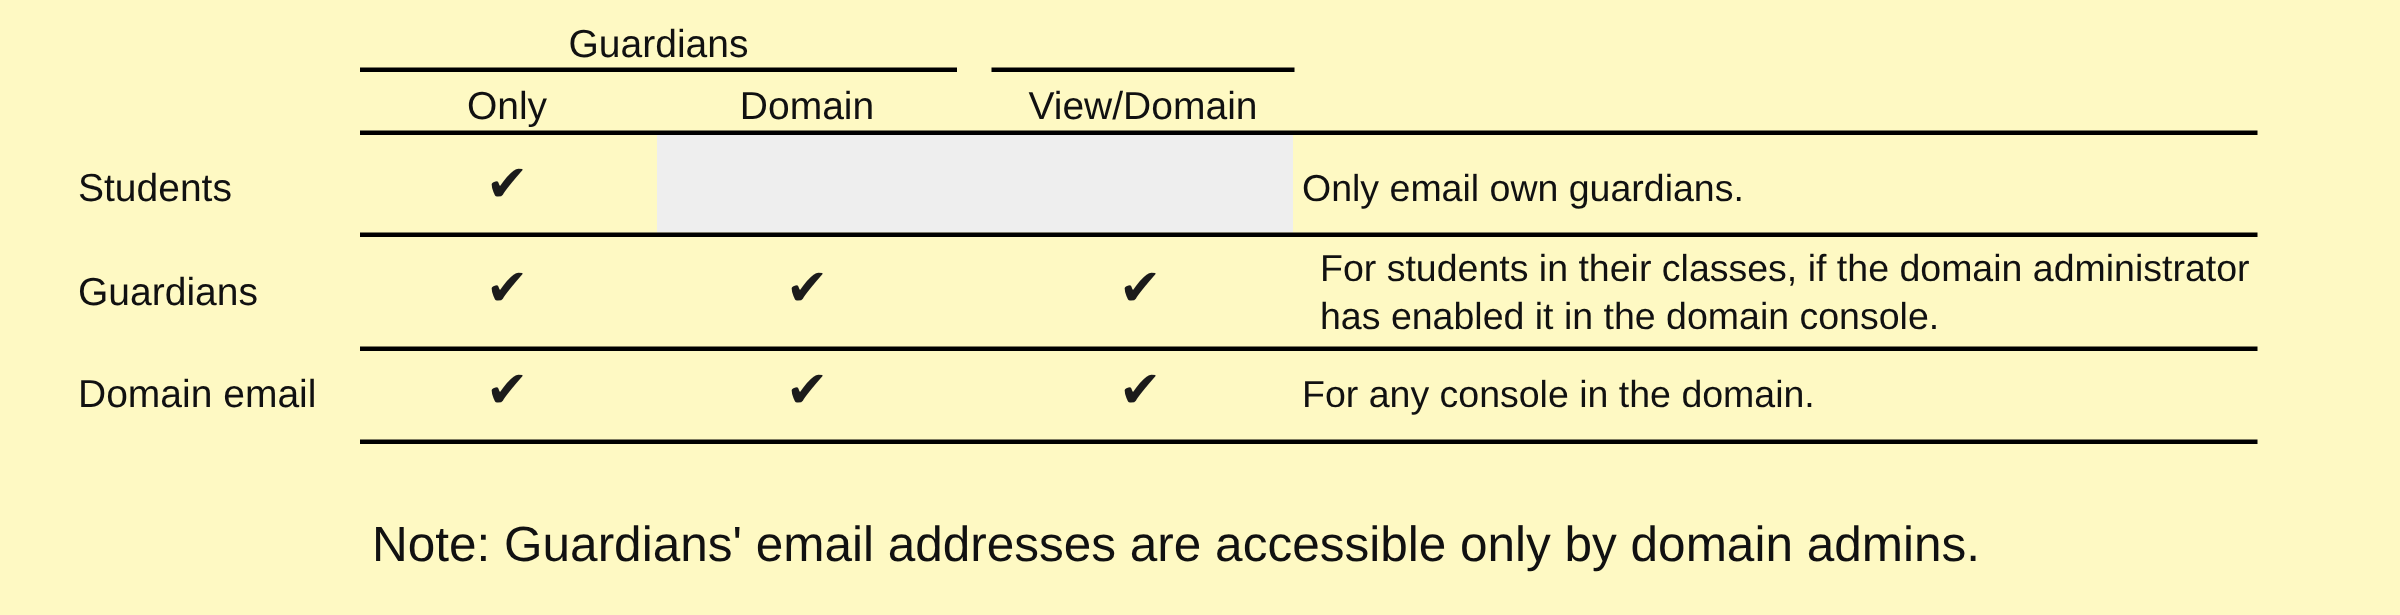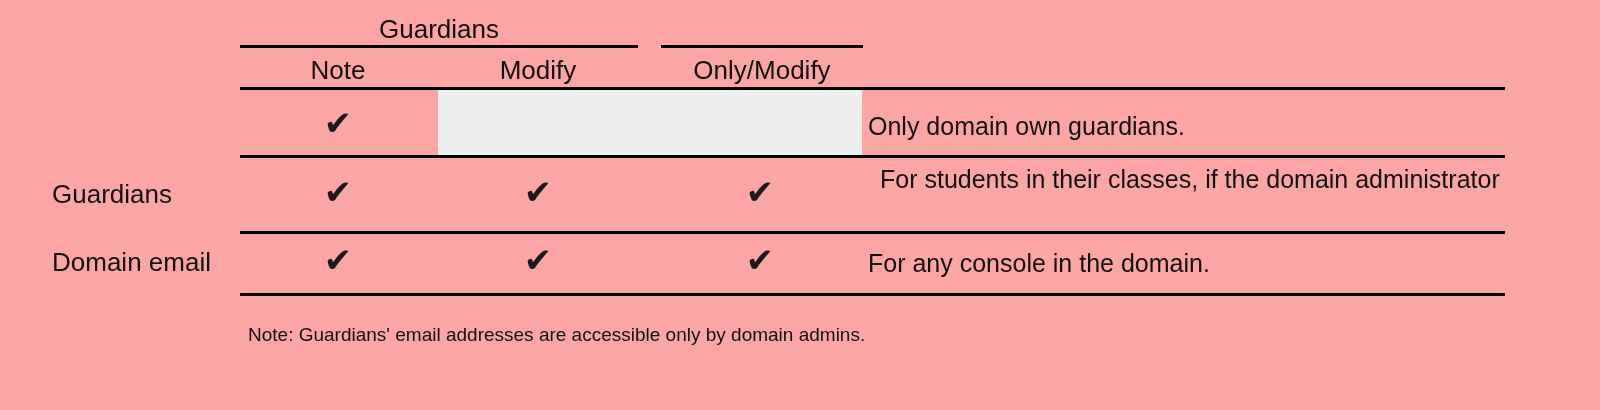--- a/index.html
+++ b/index.html
@@ -10,21 +10,21 @@
   }
   body {
     font-family: "Liberation Sans", sans-serif;
     color: #111111;
     -webkit-font-smoothing: antialiased;
   }
   #page {
     position: relative;
     width: 1600px;
     height: 410px;
-    background: #fca5a5;
+    background: #fef9c3;
     overflow: hidden;
   }
 
   
 
   .rule {
     position: absolute;
     background: #000000;
     height: 3px;
   }
@@ -111,66 +111,68 @@
     line-height: 32px;
     color: #111111;
   }
   #desc-students { top: 110px; }
   #desc-teachers { top: 163px; margin-left: 12px; }
   #desc-domain-admin { top: 247px; }
 
   #note {
     position: absolute;
     left: 248px;
-    top: 320px;
-    font-size: 19px;
+    top: 348px;
+    font-size: 33px;
     line-height: 30px;
     white-space: nowrap;
     color: #111111;
   }
 </style>
 </head>
 <body>
 
 <div id="page">
 
   <div class="hcell group-label" id="h-guardians">Guardians</div>
 
 
   <div class="rule rule-group" id="rule-guardians"></div>
 
   <div class="rule rule-group" id="rule-invitations"></div>
 
-  <div class="hcell" id="h-view">Note</div>
+  <div class="hcell" id="h-view">Only</div>
 
-  <div class="hcell" id="h-modify">Modify</div>
+  <div class="hcell" id="h-modify">Domain</div>
 
-  <div class="hcell" id="h-viewmodify">Only/Modify</div>
+  <div class="hcell" id="h-viewmodify">View/Domain</div>
 
   <div class="rule" id="rule-head-bottom"></div>
 
   <div id="na-block"></div>
 
+  <div class="row-label" id="label-students">Students</div>
 
   <div class="check col-view row-students">✔</div>
 
-  <div class="desc" id="desc-students">Only domain own guardians.</div>
+  <div class="desc" id="desc-students">Only email own guardians.</div>
 
   <div class="rule" id="rule-students-bottom"></div>
 
   <div class="row-label" id="label-teachers">Guardians</div>
 
   <div class="check col-view row-teachers">✔</div>
 
   <div class="check col-modify row-teachers">✔</div>
 
   <div class="check col-invite row-teachers">✔</div>
 
   <div class="desc" id="desc-teachers">
     <div>For students in their classes, if the domain administrator</div>
+    <div>has enabled it in the domain console.</div>
   </div>
 
   <div class="rule" id="rule-teachers-bottom"></div>
 
   <div class="row-label" id="label-domain-admin">Domain email</div>
 
   <div class="check col-view row-admin">✔</div>
 
   <div class="check col-modify row-admin">✔</div>
 

